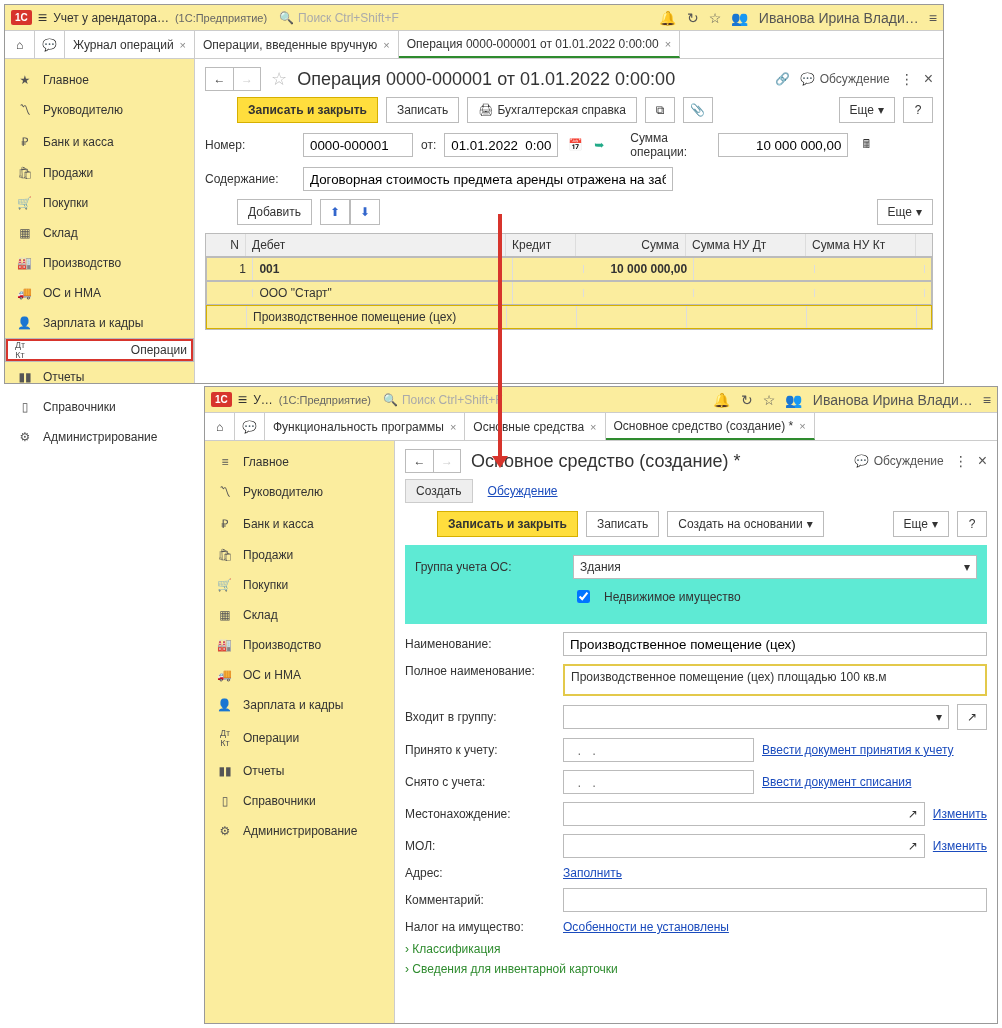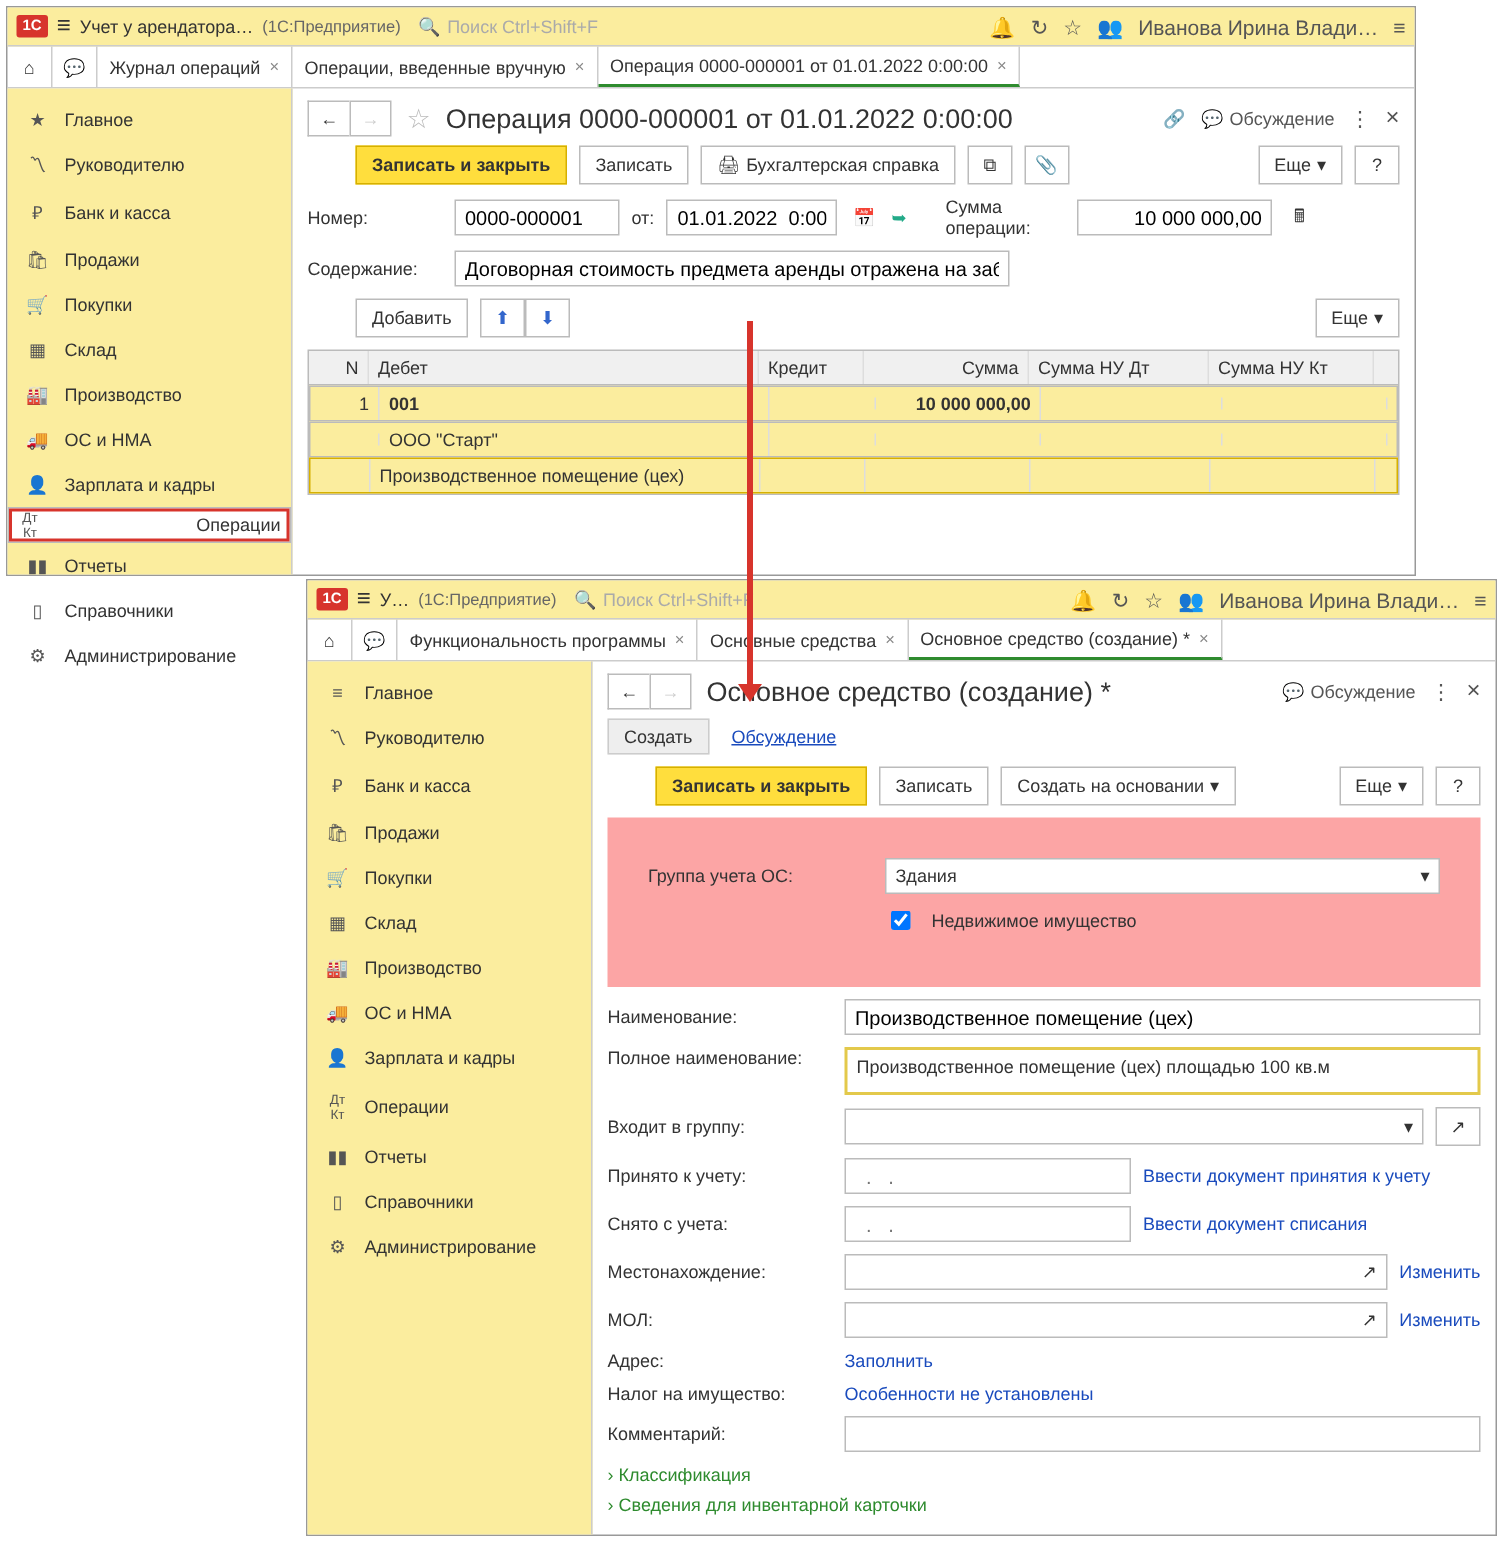--- a/index.html
+++ b/index.html
@@ -61,27 +61,27 @@
 .c-sm { width: 110px; text-align: right; }
 .c-dt { width: 120px; }
 .c-kt { width: 110px; }
 
 
 .subtabs { display: flex; gap: 4px; margin-bottom: 8px; }
 .subtab { padding: 4px 10px; border: 1px solid transparent; cursor: pointer; }
 .subtab.active { background: #eee; border-color: #ccc; }
 .subtab.link { color: #1a4bbd; text-decoration: underline; }
 
-.ybox { background: #fca5a5; padding: 27px; margin-bottom: 8px; }
+.ybox { background: #5eead4; padding: 10px; margin-bottom: 8px; }
 .fr { display: flex; align-items: center; gap: 8px; margin-bottom: 8px; }
 .fl { min-width: 150px; }
 .sel { border: 1px solid #bbb; height: 24px; flex: 1; background: #fff; padding: 2px 6px; display: flex; align-items: center; justify-content: space-between; }
 .txtinput { border: 1px solid #bbb; padding: 3px 6px; height: 24px; flex: 1; }
 .txtarea { border: 2px solid #e3c94b; padding: 4px 6px; height: 32px; flex: 1; }
-.lnk { color: #1a4bbd; cursor: pointer; text-align: center; }
+.lnk { color: #1a4bbd; text-decoration: underline; cursor: pointer; text-align: center; }
 .exp { color: #2e8b2e; cursor: pointer; margin-bottom: 6px; }
 .cbx { display: flex; align-items: center; gap: 11px; }
 
 .arrow-red { position: absolute; left: 498px; top: 214px; width: 4px; height: 244px; background: #d7342c; z-index: 50; }
 .arrow-red::after { content: ''; position: absolute; bottom: -10px; left: -6px; border-left: 8px solid transparent; border-right: 8px solid transparent; border-top: 12px solid #d7342c; }
 </style>
 </head>
 <body>
 
 <div class="window" style="left:4px; top:4px; width:940px; height:380px;">
@@ -436,24 +436,24 @@
             <span></span>
             <span>↗</span>
           </div>
         <span class="lnk">Изменить</span>
       </div>
       <div class="fr">
         <span class="fl">Адрес:</span>
         <span class="lnk">Заполнить</span>
       </div>
       <div class="fr">
+        <span class="fl">Комментарий:</span>
+        <input class="txtinput" style="">
+      </div>
+      <div class="fr">
         <span class="fl">Налог на имущество:</span>
         <span class="lnk">Особенности не установлены</span>
       </div>
-      <div class="fr">
-        <span class="fl">Комментарий:</span>
-        <input class="txtinput" style="">
-      </div>
       <div class="exp">› <span>Классификация</span></div>
       <div class="exp">› <span>Сведения для инвентарной карточки</span></div>
     </div>
   </div>
 </div>
 
 </body></html>

